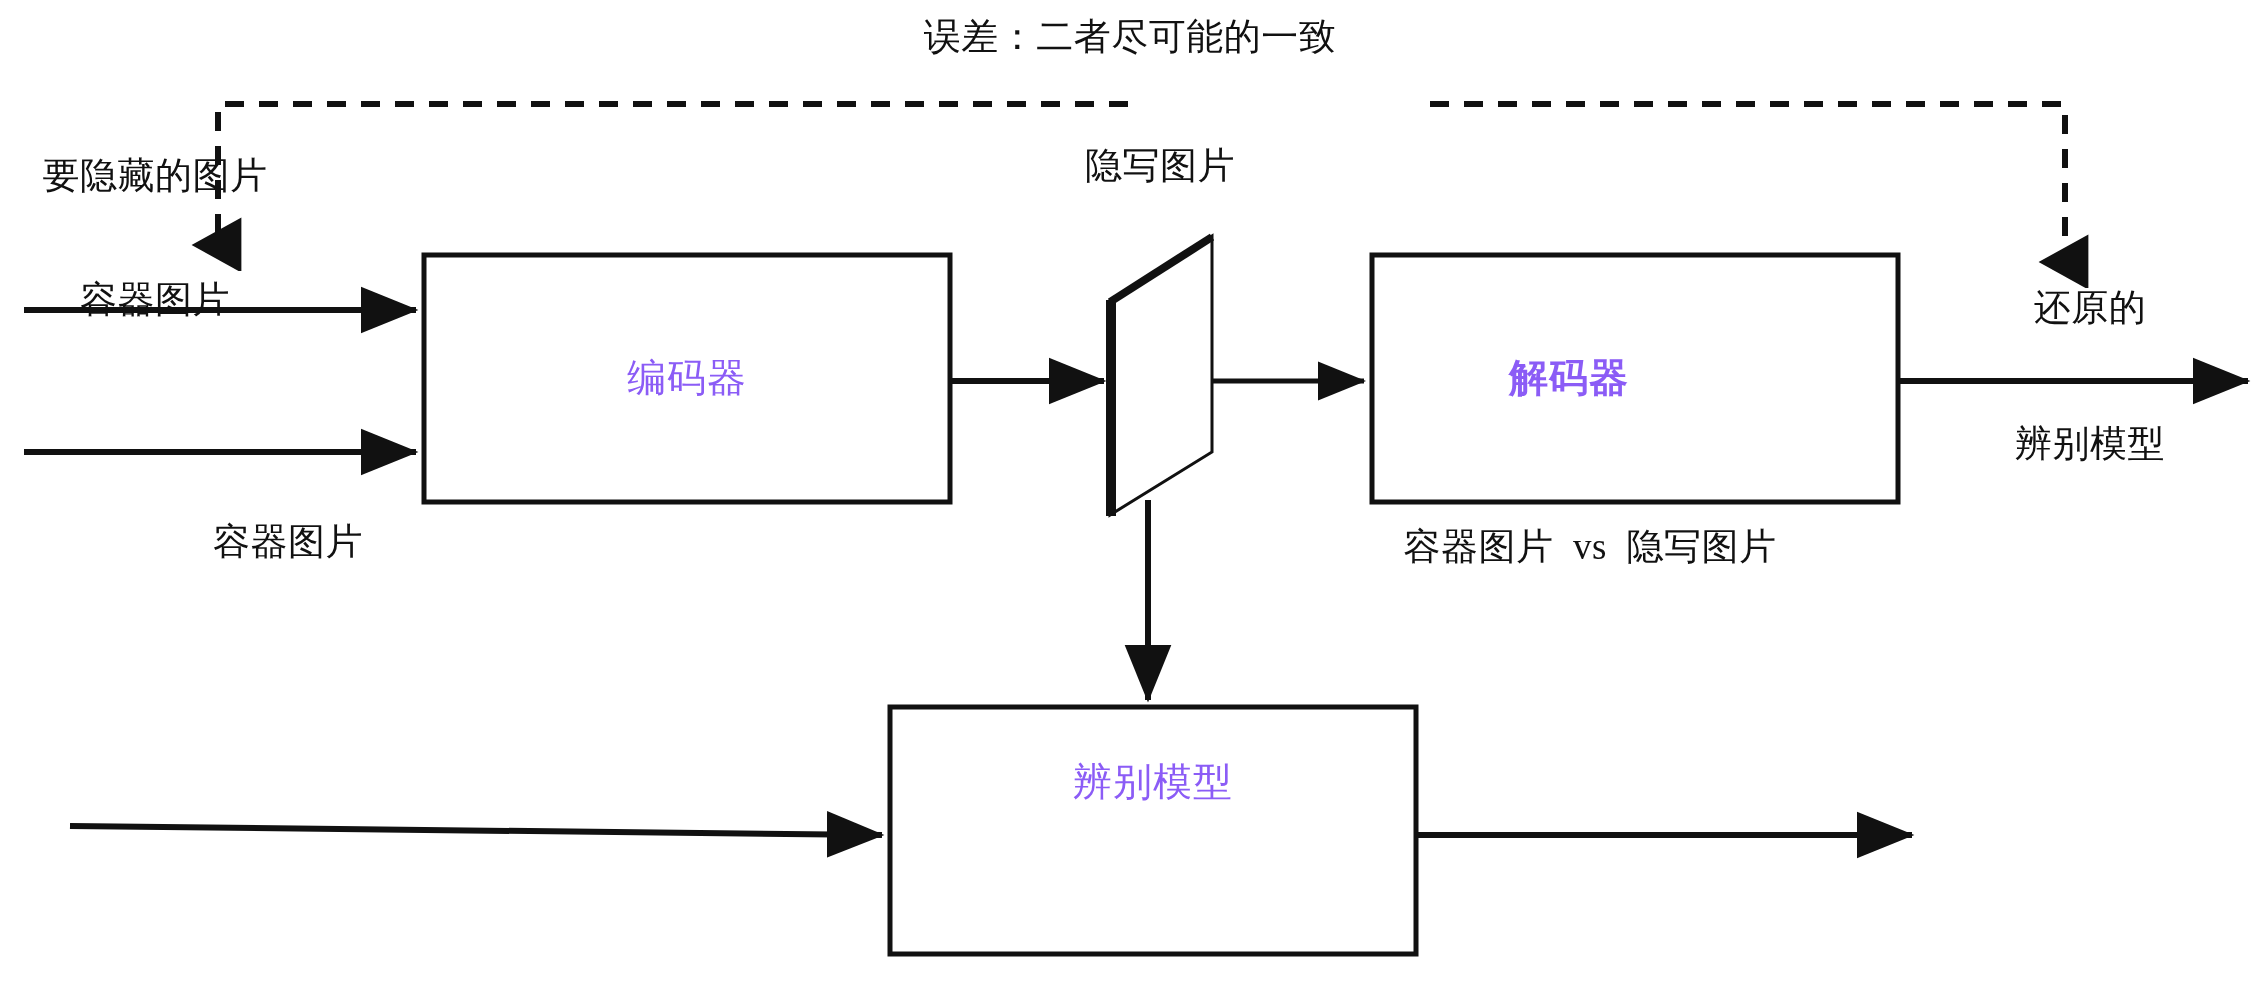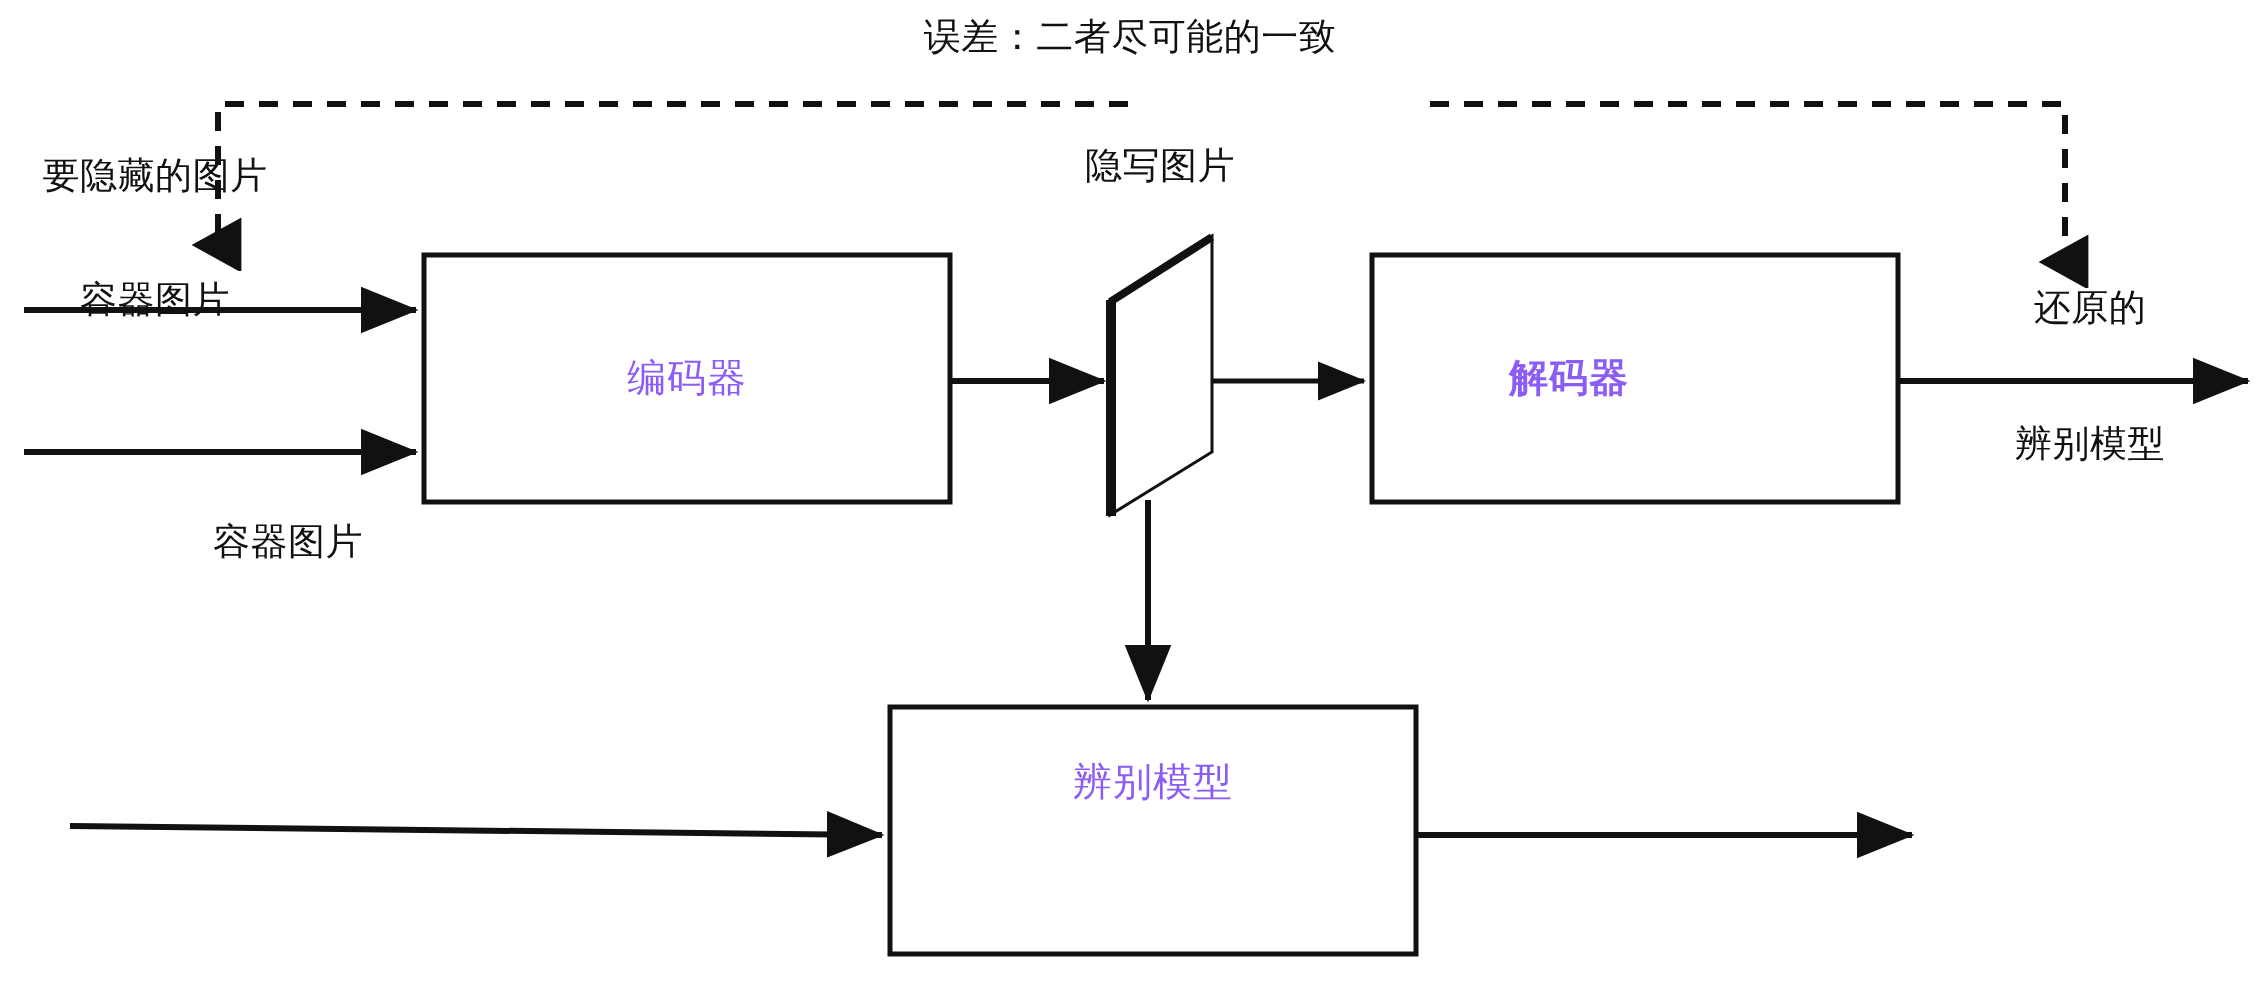--- a/index.html
+++ b/index.html
@@ -122,15 +122,16 @@
 
   <div class="lbl lbl-center" id="t-container1">容器图片</div>
 
   <div class="lbl lbl-center" id="t-restored">
     <div>还原的</div>
     <div>辨别模型</div>
   </div>
 
   <div class="lbl lbl-center" id="t-container2">容器图片</div>
 
+  <div class="lbl lbl-center" id="t-vsout">容器图片  vs  隐写图片</div>
 
 
 </div>
 
 </body></html>

